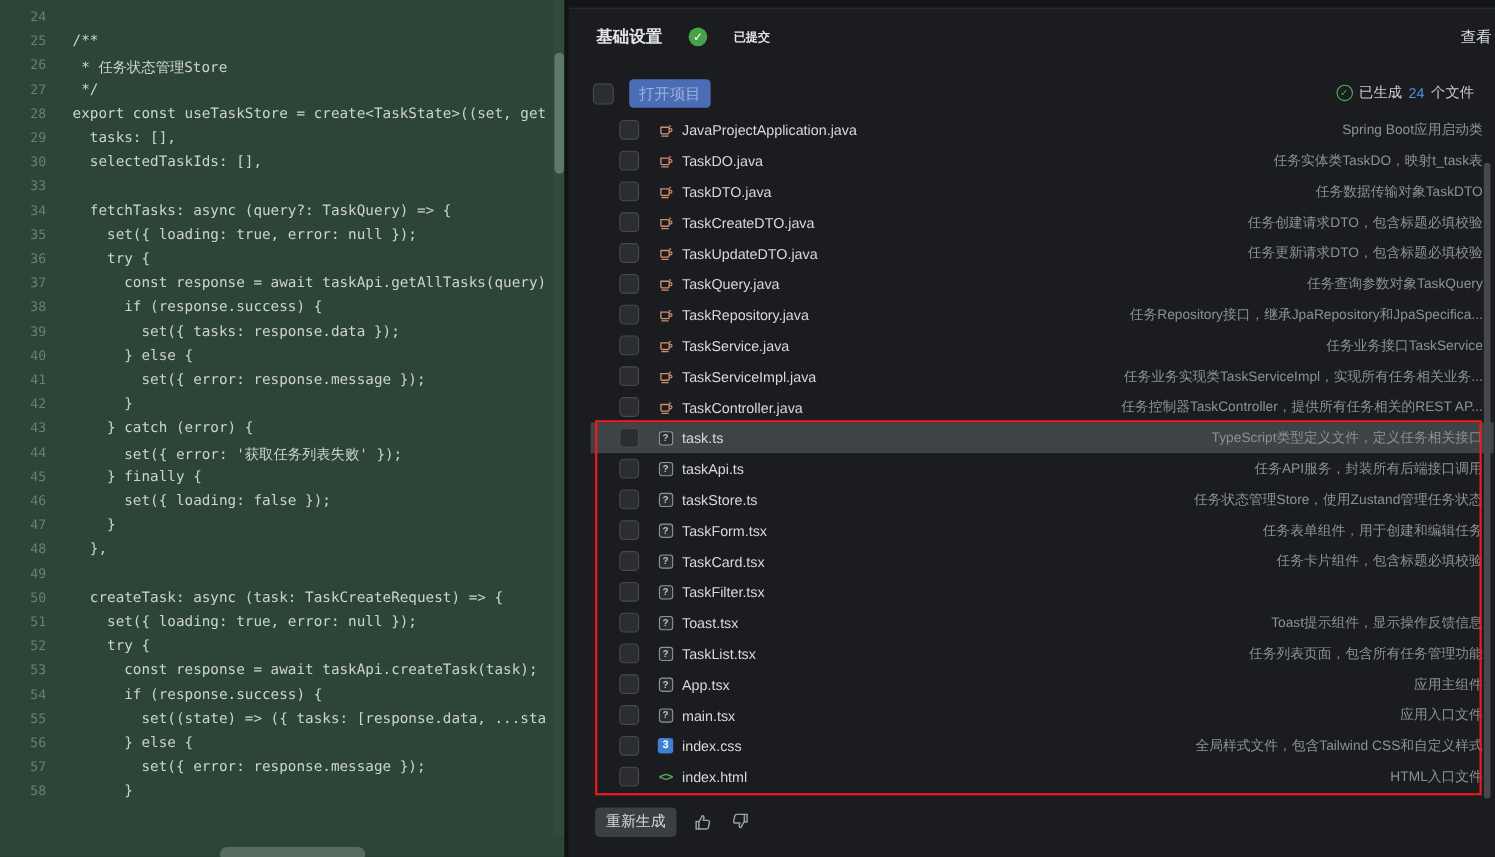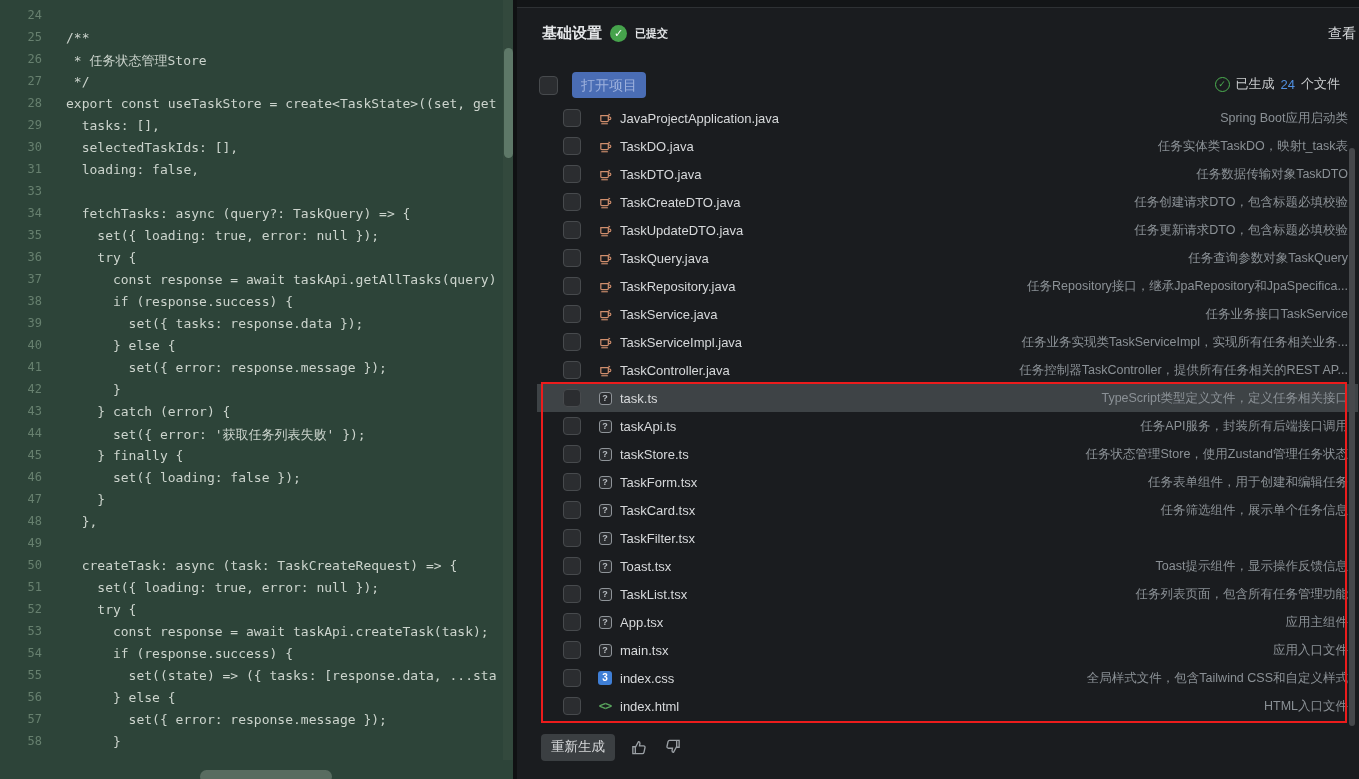--- a/index.html
+++ b/index.html
@@ -25,21 +25,21 @@
   }
   .v-track{position:absolute;top:0;right:2px;width:11px;height:760px;background:#33493d;}
   .v-thumb{position:absolute;top:48px;right:3px;width:9px;height:110px;border-radius:5px;background:#5e7868;}
   .h-thumb{position:absolute;bottom:-4px;left:200px;width:132px;height:13px;border-radius:7px;background:#586c60;}
   .divider{position:absolute;left:513px;top:0;width:4px;height:779px;background:#101113;}
 
   
   .panel{position:absolute;left:517px;top:0;width:842px;height:779px;background:#1a1c1f;overflow:hidden;}
   .panel-topbar{position:absolute;left:0;top:0;width:100%;height:7px;background:#131517;border-bottom:1px solid #2e3134;}
 
-  .hdr{position:absolute;left:25px;top:22px;height:22px;display:flex;align-items:center;gap:8px;}
+  .hdr{position:absolute;left:25px;top:22px;height:22px;display:flex;align-items:center;gap:24px;}
   .hdr-title{font-size:15px;font-weight:bold;color:#e4e6e8;}
   .badge-check{
     width:17px;height:17px;border-radius:50%;background:#46a34c;color:#fff;
     display:flex;align-items:center;justify-content:center;font-size:11px;font-weight:bold;
   }
   .hdr-status{font-size:11px;font-weight:bold;color:#e4e6e8;}
   .view-link{position:absolute;right:3px;top:25px;font-size:14px;color:#d9dbdd;cursor:pointer;}
 
   .toolbar{position:absolute;left:22px;top:72px;right:18px;height:26px;}
   .cb{
@@ -97,21 +97,20 @@
 <div class="editor">
   <div class="code-lines" id="code-lines">
       <div class="code-line"><span class="ln">23</span><span class="ct">}</span></div>
       <div class="code-line"><span class="ln">24</span><span class="ct"></span></div>
       <div class="code-line"><span class="ln">25</span><span class="ct">/**</span></div>
       <div class="code-line"><span class="ln">26</span><span class="ct"> * 任务状态管理Store</span></div>
       <div class="code-line"><span class="ln">27</span><span class="ct"> */</span></div>
       <div class="code-line"><span class="ln">28</span><span class="ct">export const useTaskStore = create&lt;TaskState&gt;((set, get</span></div>
       <div class="code-line"><span class="ln">29</span><span class="ct">  tasks: [],</span></div>
       <div class="code-line"><span class="ln">30</span><span class="ct">  selectedTaskIds: [],</span></div>
-      <div class="code-line"><span class="ln">31</span><span class="ct">  loading: false,</span></div>
       <div class="code-line"><span class="ln">33</span><span class="ct"></span></div>
       <div class="code-line"><span class="ln">34</span><span class="ct">  fetchTasks: async (query?: TaskQuery) =&gt; {</span></div>
       <div class="code-line"><span class="ln">35</span><span class="ct">    set({ loading: true, error: null });</span></div>
       <div class="code-line"><span class="ln">36</span><span class="ct">    try {</span></div>
       <div class="code-line"><span class="ln">37</span><span class="ct">      const response = await taskApi.getAllTasks(query)</span></div>
       <div class="code-line"><span class="ln">38</span><span class="ct">      if (response.success) {</span></div>
       <div class="code-line"><span class="ln">39</span><span class="ct">        set({ tasks: response.data });</span></div>
       <div class="code-line"><span class="ln">40</span><span class="ct">      } else {</span></div>
       <div class="code-line"><span class="ln">41</span><span class="ct">        set({ error: response.message });</span></div>
       <div class="code-line"><span class="ln">42</span><span class="ct">      }</span></div>
@@ -321,21 +320,21 @@
         </span>
         <span class="fname">TaskForm.tsx</span>
         <span class="fdesc">任务表单组件，用于创建和编辑任务</span>
       </div>
       <div class="file-row">
         <span class="cb"></span>
         <span class="ficon">
           <span class="qbox">?</span>
         </span>
         <span class="fname">TaskCard.tsx</span>
-        <span class="fdesc">任务筛选组件，展示单个任务信息</span>
+        <span class="fdesc">任务卡片组件，包含标题必填校验</span>
       </div>
       <div class="file-row">
         <span class="cb"></span>
         <span class="ficon">
           <span class="qbox">?</span>
         </span>
         <span class="fname">TaskFilter.tsx</span>
       </div>
       <div class="file-row">
         <span class="cb"></span>

